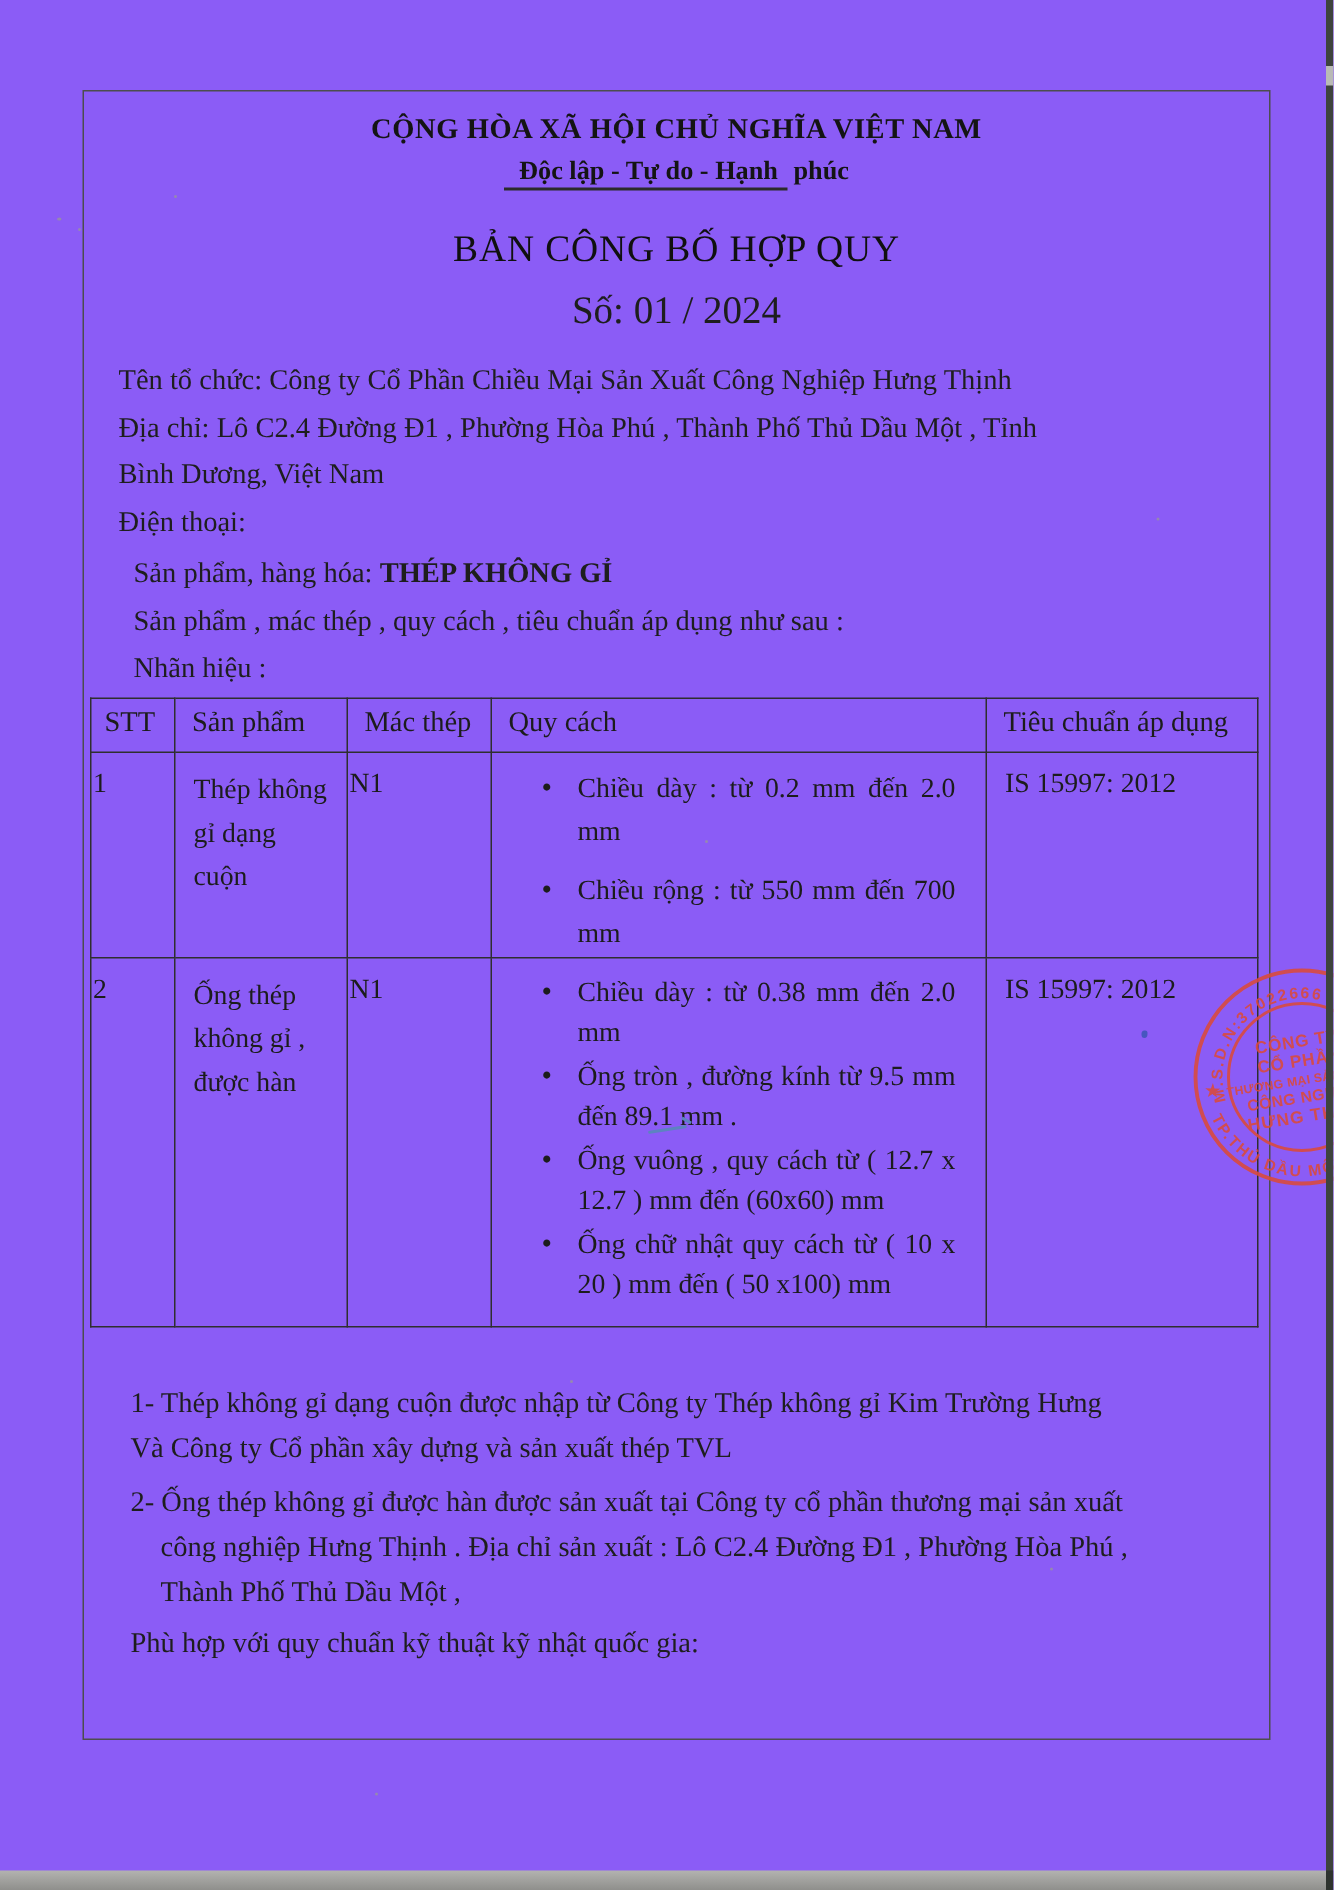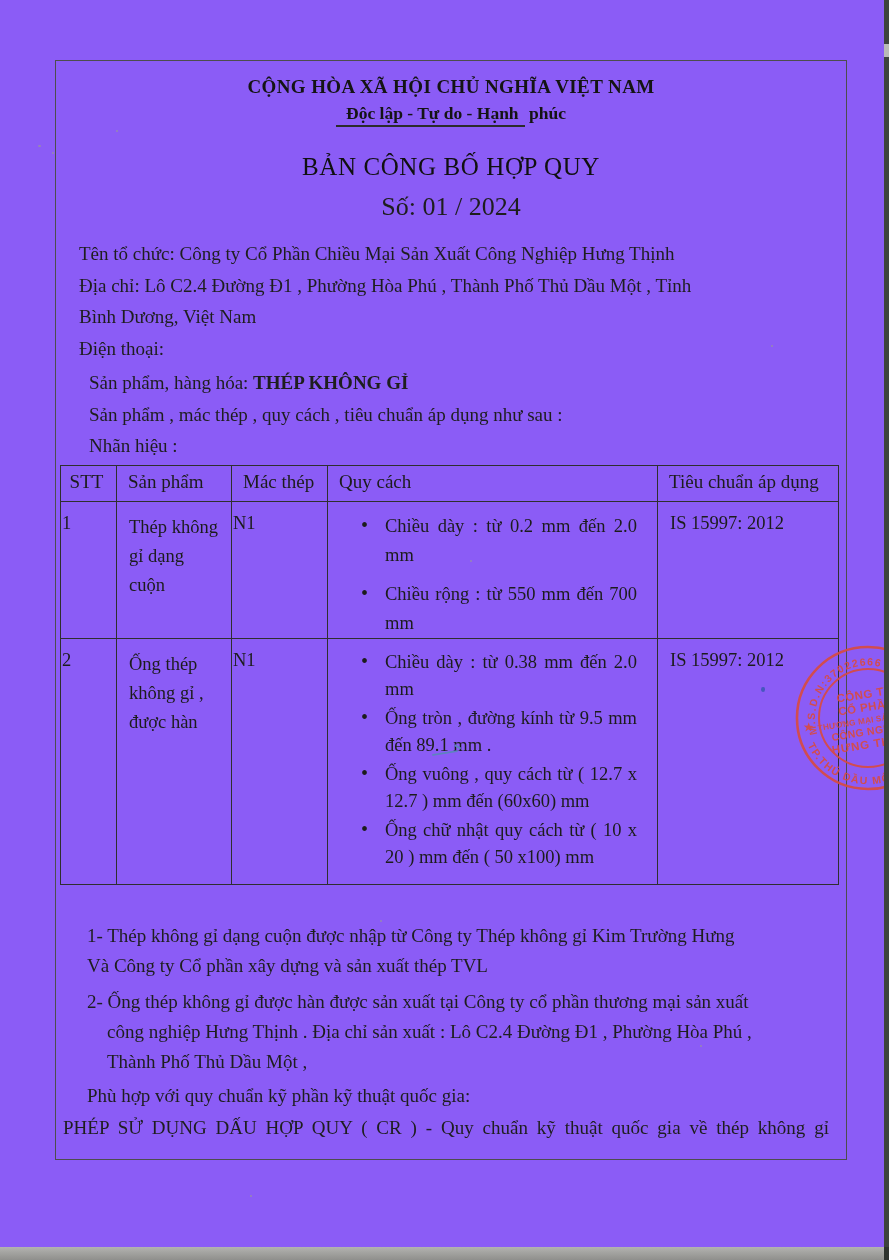--- a/index.html
+++ b/index.html
@@ -183,23 +183,22 @@
     <div class="notes">
       <div class="item1">
         <div class="line">1-  Thép không gỉ dạng cuộn được nhập từ Công ty Thép không gỉ Kim Trường Hưng</div>
         <div class="line">Và Công ty Cổ phần xây dựng và sản xuất thép TVL</div>
       </div>
       <div class="item2">
         <div class="line">2-  Ống thép không gỉ được hàn được sản xuất tại Công ty cổ phần thương mại sản xuất</div>
         <div class="line cont">công nghiệp Hưng Thịnh . Địa chỉ sản xuất : Lô C2.4 Đường Đ1 , Phường Hòa Phú ,</div>
         <div class="line cont">Thành Phố Thủ Dầu Một ,</div>
       </div>
-      <div class="line conform">Phù hợp với quy chuẩn kỹ phần kỹ thuật quốc gia:</div>
+      <div class="line conform">Phù hợp với quy chuẩn kỹ thuật kỹ nhật quốc gia:</div>
       <div class="qcvn">
-        <div class="jline">PHÉP SỬ DỤNG DẤU HỢP QUY ( CR ) -  Quy chuẩn kỹ thuật quốc gia về thép không gỉ</div>
       </div>
     </div>
 
   </div>
 
   <svg class="stamp" viewBox="0 0 160 160">
     <defs>
       <path id="arcTop" d="M 30,98 A 53 53 0 1 1 130,98"></path>
       <path id="arcBottom" d="M 15.4,93.7 A 66 66 0 0 0 144.6,93.7"></path>
     </defs>

